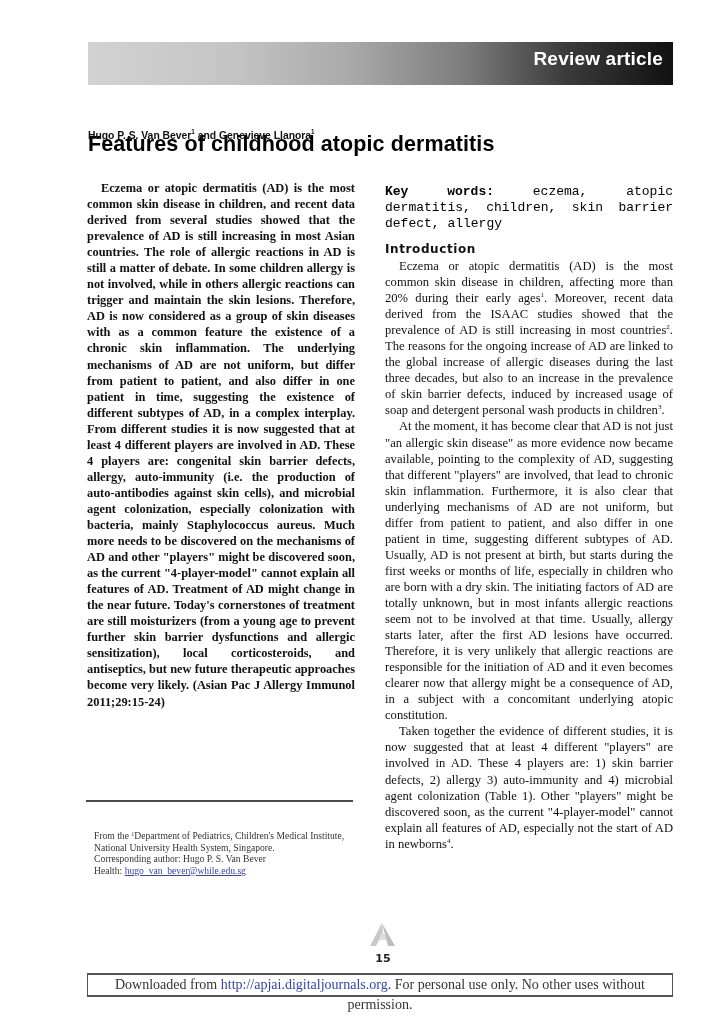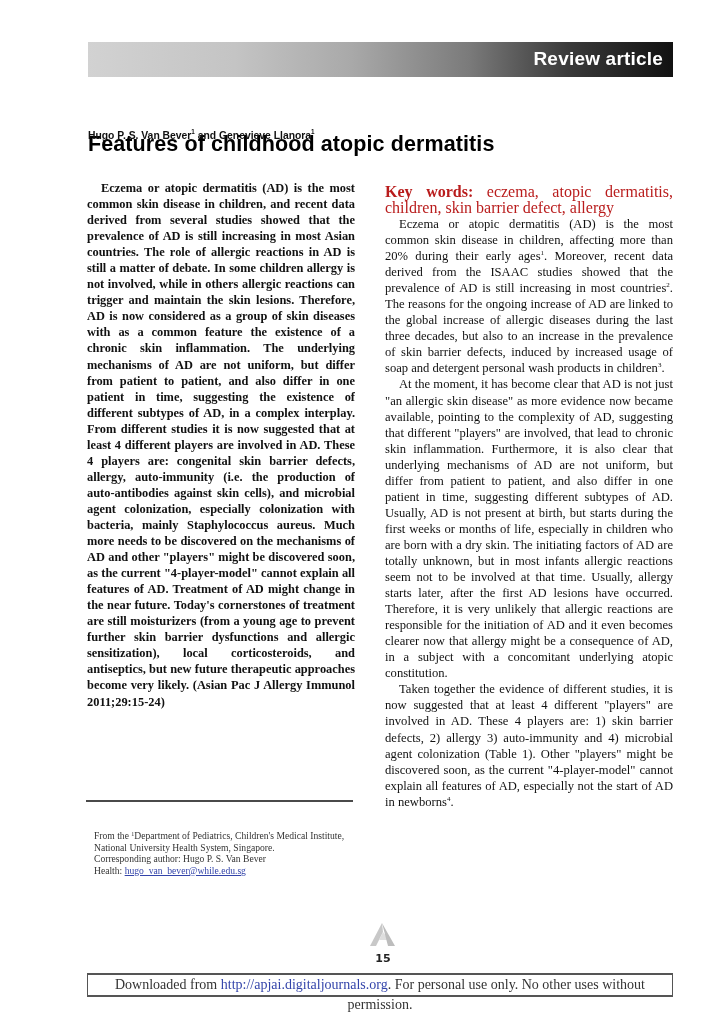--- a/index.html
+++ b/index.html
@@ -1,20 +1,20 @@
 <!DOCTYPE html>
 <html><head>
   <meta charset="utf-8">
   <style>
     * { margin: 0; padding: 0; box-sizing: border-box; }
     html, body { width: 724px; height: 1024px; background: #ffffff; overflow: hidden; }
     body { position: relative; font-family: "Liberation Serif", "DejaVu Serif", serif; color: #1a1a1a; }
 
     .header-bar {
-      position: absolute; left: 88px; top: 42px; width: 585px; height: 35px;
+      position: absolute; left: 88px; top: 42px; width: 585px; height: 43px;
       background: linear-gradient(to right, #d2d2d2 0%, #c4c4c4 25%, #a9a9a9 45%, #7b7b7b 65%, #3a3a3a 82%, #111111 100%);
     }
     .header-bar .label {
       position: absolute; right: 10px; top: 6px;
       font-family: "Liberation Sans", "DejaVu Sans", sans-serif; font-weight: bold;
       font-size: 19px; color: #ffffff; letter-spacing: 0.2px;
     }
 
     .title {
       position: absolute; left: 88px; top: 92px;
@@ -40,22 +40,22 @@
       font-size: 12.4px; line-height: 16.05px; text-align: justify; color: #111;
       text-indent: 14px;
     }
     .body-text {
       font-family: "Liberation Serif", "DejaVu Serif", serif;
       font-size: 12.6px; line-height: 16.05px; text-align: justify; color: #111;
       text-indent: 14px;
     }
     .body-text sup { font-size: 7px; vertical-align: 5px; line-height: 0; }
     .keywords {
-      font-family: Liberation Serif, serif;
-      font-size: 16px; line-height: 16px; text-align: justify; color: #b91c1c;
+      font-family: Liberation Mono, monospace;
+      font-size: 13px; line-height: 16px; text-align: justify; color: #000000;
     }
     .keywords .kw-label { font-weight: bold; }
     .intro-heading { margin-top: 9px; margin-bottom: 1px; }
 
     .divider {
       position: absolute; left: 86px; top: 800px; width: 267px; height: 2px; background: #4a4a4a;
     }
 
     .affiliation {
       position: absolute; left: 94px; top: 829px; width: 270px;
@@ -100,20 +100,21 @@
 <div class="affiliation">
   <span>From the </span><sup>1</sup><span>Department of Pediatrics, Children's Medical Institute, National University Health System, Singapore.</span><br>
   <span>Corresponding author: Hugo P. S. Van Bever</span><br>
   <span>Health: </span><a>hugo_van_bever@while.edu.sg</a>
 </div>
 
 <section class="col-right">
   <p class="keywords">
     <span class="kw-label">Key words:</span><span> eczema, atopic dermatitis, children, skin barrier defect, allergy</span>
   </p>
+  <h2 class="section-heading intro-heading">Introduction</h2>
   <div id="intro-paragraphs">
       <p class="body-text"><span>Eczema or atopic dermatitis (AD) is the most common skin disease in children, affecting more than 20% during their early ages</span><sup>1</sup><span>. Moreover, recent data derived from the ISAAC studies showed that the prevalence of AD is still increasing in most countries</span><sup>2</sup><span>. The reasons for the ongoing increase of AD are linked to the global increase of allergic diseases during the last three decades, but also to an increase in the prevalence of skin barrier defects, induced by increased usage of soap and detergent personal wash products in children</span><sup>3</sup><span>.</span></p>
       <p class="body-text"><span>At the moment, it has become clear that AD is not just "an allergic skin disease" as more evidence now became available, pointing to the complexity of AD, suggesting that different "players" are involved, that lead to chronic skin inflammation. Furthermore, it is also clear that underlying mechanisms of AD are not uniform, but differ from patient to patient, and also differ in one patient in time, suggesting different subtypes of AD. Usually, AD is not present at birth, but starts during the first weeks or months of life, especially in children who are born with a dry skin. The initiating factors of AD are totally unknown, but in most infants allergic reactions seem not to be involved at that time. Usually, allergy starts later, after the first AD lesions have occurred. Therefore, it is very unlikely that allergic reactions are responsible for the initiation of AD and it even becomes clearer now that allergy might be a consequence of AD, in a subject with a concomitant underlying atopic constitution.</span></p>
       <p class="body-text"><span>Taken together the evidence of different studies, it is now suggested that at least 4 different "players" are involved in AD. These 4 players are: 1) skin barrier defects, 2) allergy 3) auto-immunity and 4) microbial agent colonization (Table 1). Other "players" might be discovered soon, as the current "4-player-model" cannot explain all features of AD, especially not the start of AD in newborns</span><sup>4</sup><span>.</span></p>
     </div>
 </section>
 
 <svg class="logo-mark" viewBox="0 0 30 26">
   <path d="M15 1 L3 24 L9 24 L16 10 Z" fill="#c8c8c8"></path>
   <path d="M16 10 L12 18 L22 18 Z" fill="#dedede"></path>

